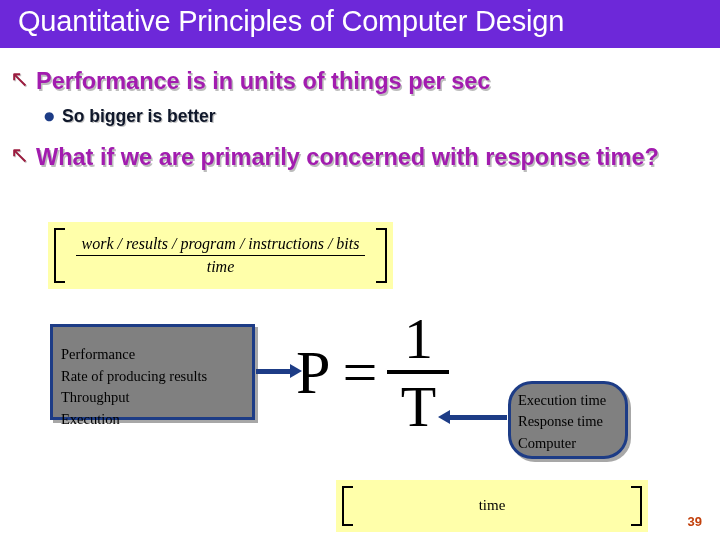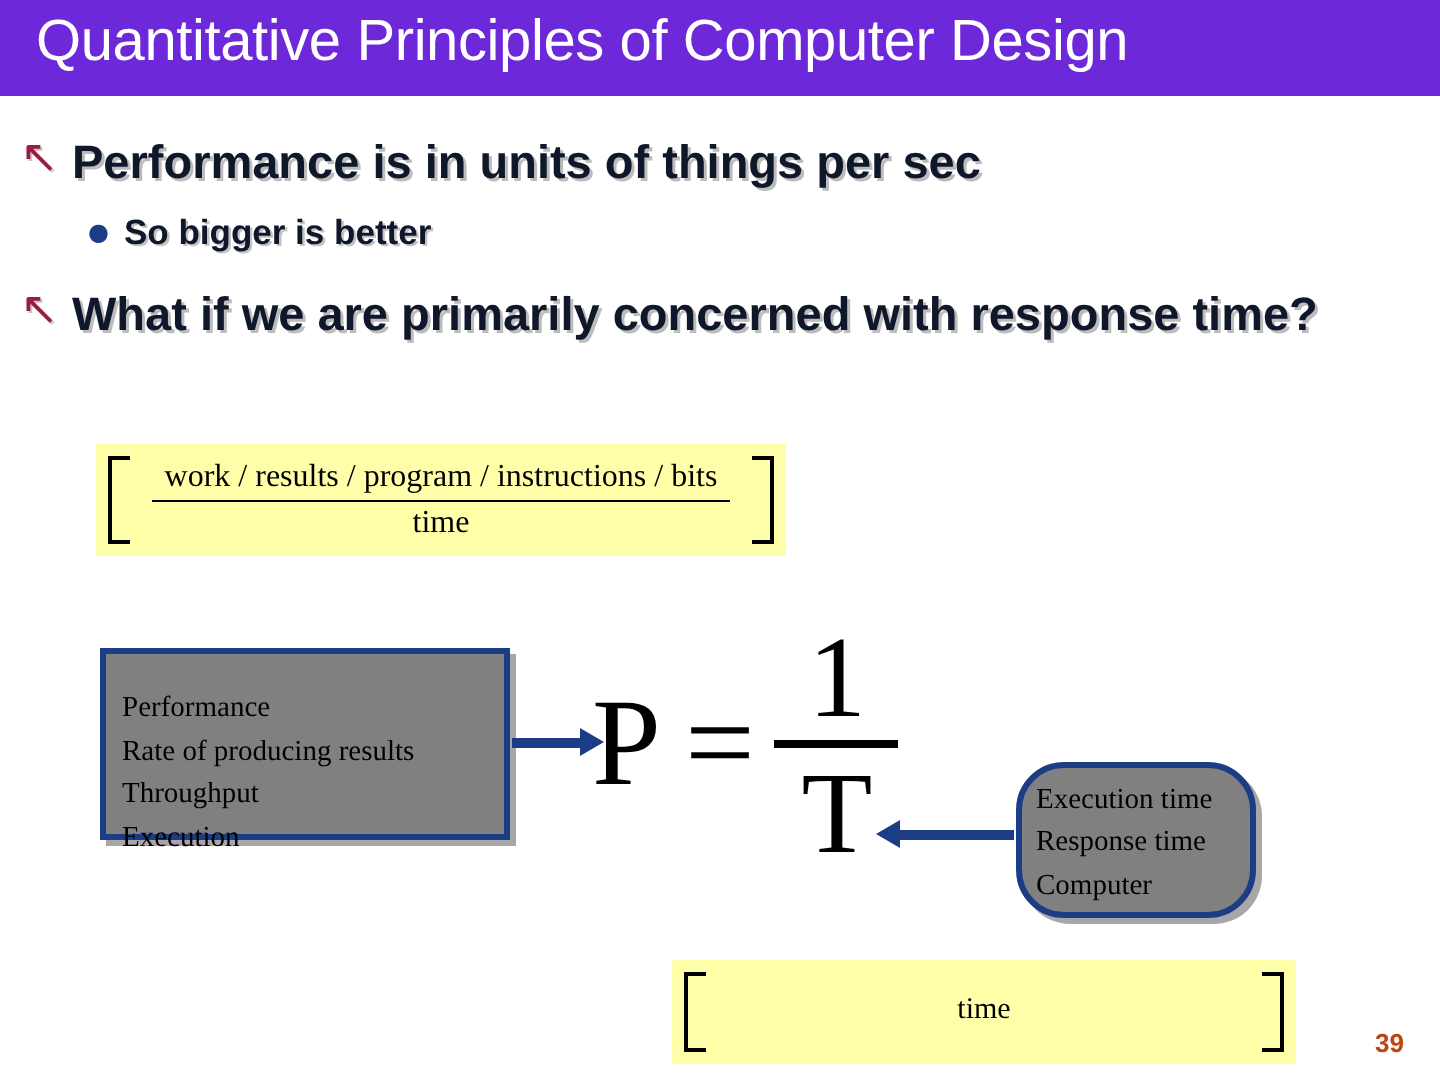--- a/index.html
+++ b/index.html
@@ -45,21 +45,21 @@
   .bullet-marker-l1 {
     color: #9c1c3f;
     font-size: 23px;
     line-height: 1;
     width: 26px;
     flex: 0 0 26px;
     font-family: "DejaVu Sans", sans-serif;
     text-shadow: 1px 1px 0 rgba(150,150,150,0.55);
   }
   .bullet-text-l1 {
-    color: #0f172a;
+    color: #a21caf;
     font-size: 23.5px;
     font-weight: bold;
     line-height: 1.14;
     text-shadow: 1.5px 1.5px 0 rgba(165,165,165,0.75);
     font-family: "Liberation Sans", sans-serif;
   }
   .bullet-marker-l2 {
     color: #1d3c86;
     font-size: 12px;
     line-height: 1.55;
@@ -111,21 +111,21 @@
     display: flex;
     flex-direction: column;
     align-items: stretch;
     text-align: center;
   }
   .frac .num { padding: 0 6px 1px 6px; }
   .frac .den { padding: 1px 6px 0 6px; border-top: 1.6px solid #000; }
 
   #yellow-box-top {
     left: 48px; top: 222px;
-    width: 345px; height: 56px;
+    width: 345px; height: 67px; font-style: italic;
   }
   #yellow-box-top .frac { font-size: 16px; line-height: 1.25; }
 
   #yellow-box-bottom {
     left: 336px; top: 480px;
     width: 312px; height: 52px;
   }
   #yellow-box-bottom .frac { font-size: 15px; line-height: 1.25; }
 
   

